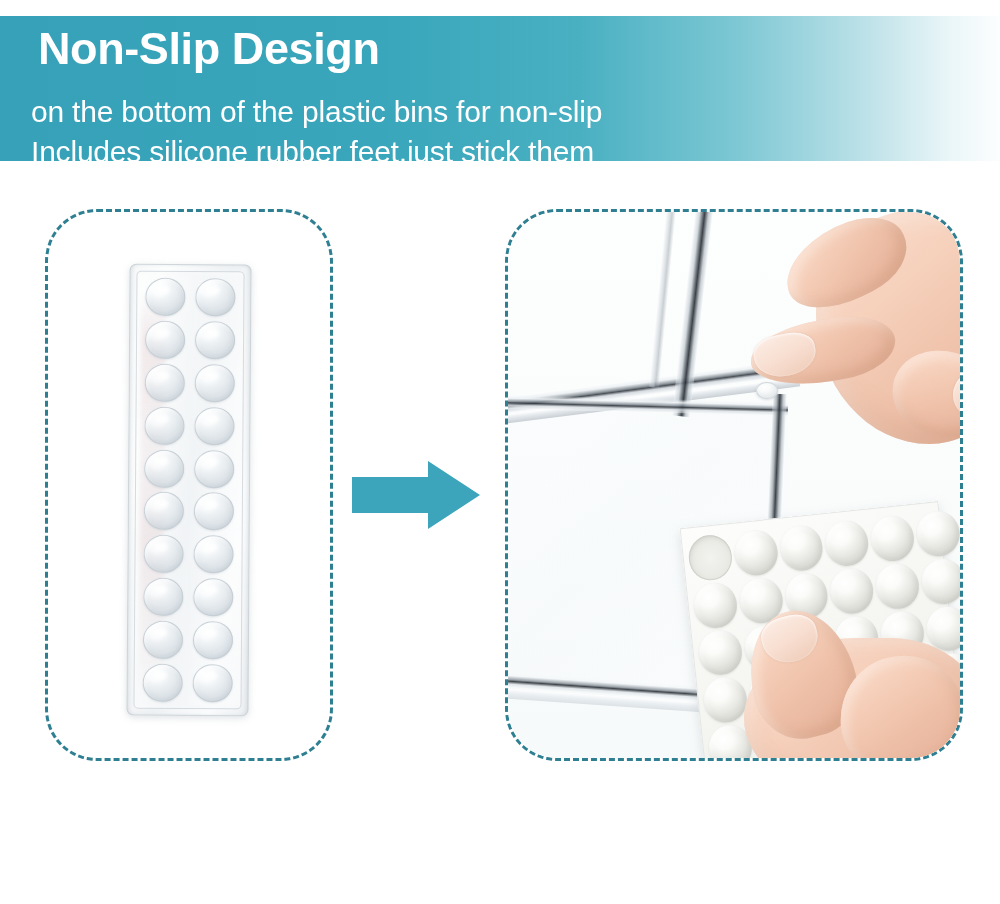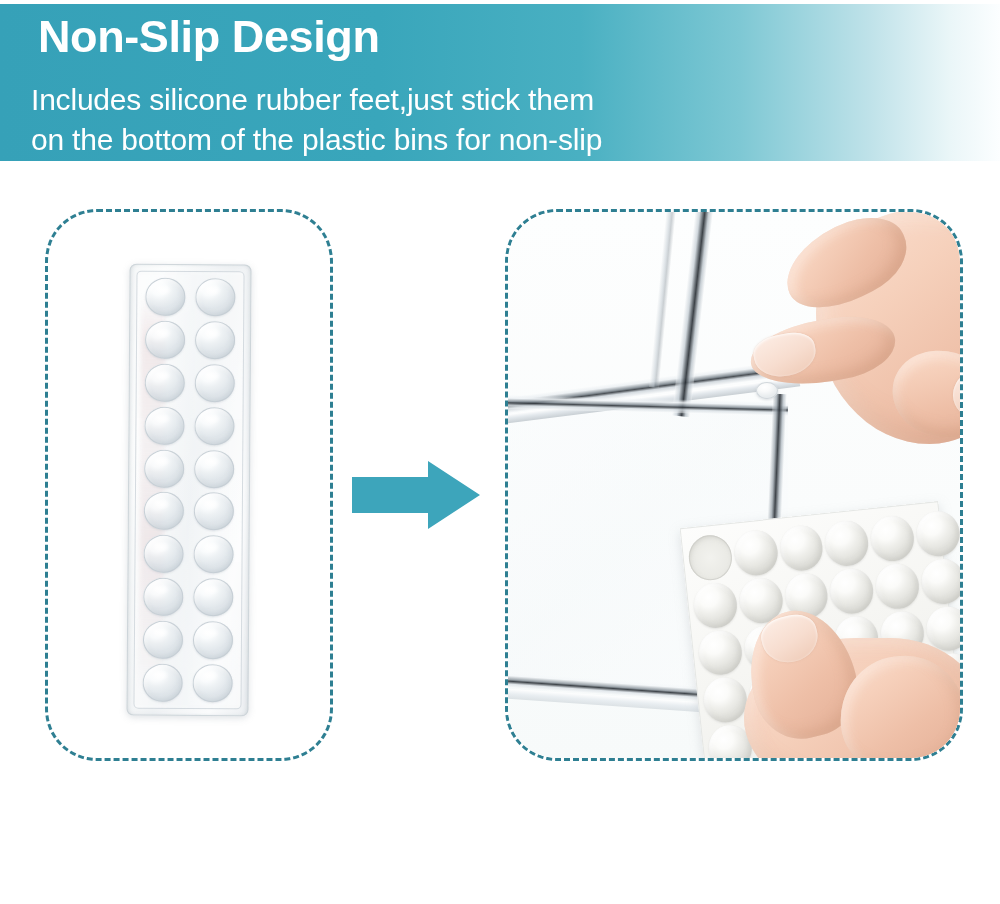--- a/index.html
+++ b/index.html
@@ -9,21 +9,21 @@
     height: 904px;
     background: #ffffff;
     font-family: "Liberation Sans", sans-serif;
     overflow: hidden;
     position: relative;
   }
 
   
   .header {
     position: absolute;
-    left: 0; top: 4px;
+    left: 0; top: 16px;
     width: 1000px;
     height: 161px;
     background: linear-gradient(to right,
         #36a1b8 0%,
         #39a6bb 38%,
         #49b0c2 58%,
         #7ec8d4 74%,
         #bfe2e9 87%,
         #eaf6f8 95%,
         #fcfeff 100%);
@@ -406,22 +406,22 @@
                 0 1px 3px rgba(170,180,188,0.45);
     z-index: 9;
   }
 </style>
 </head>
 <body>
 
 <div class="header">
   <div class="header-title">Non-Slip Design</div>
   <div class="header-sub">
+    <span class="header-sub-line">on the bottom of the plastic bins for non-slip</span>
     <span class="header-sub-line">Includes silicone rubber feet,just stick them</span>
-    <span class="header-sub-line">on the bottom of the plastic bins for non-slip</span>
   </div>
 </div>
 
 <div class="body-area">
 
   <div class="panel panel-left">
     <div class="panel-inner">
       <div class="blister">
         <div class="dome-grid">
           <div class="dome-cell">

